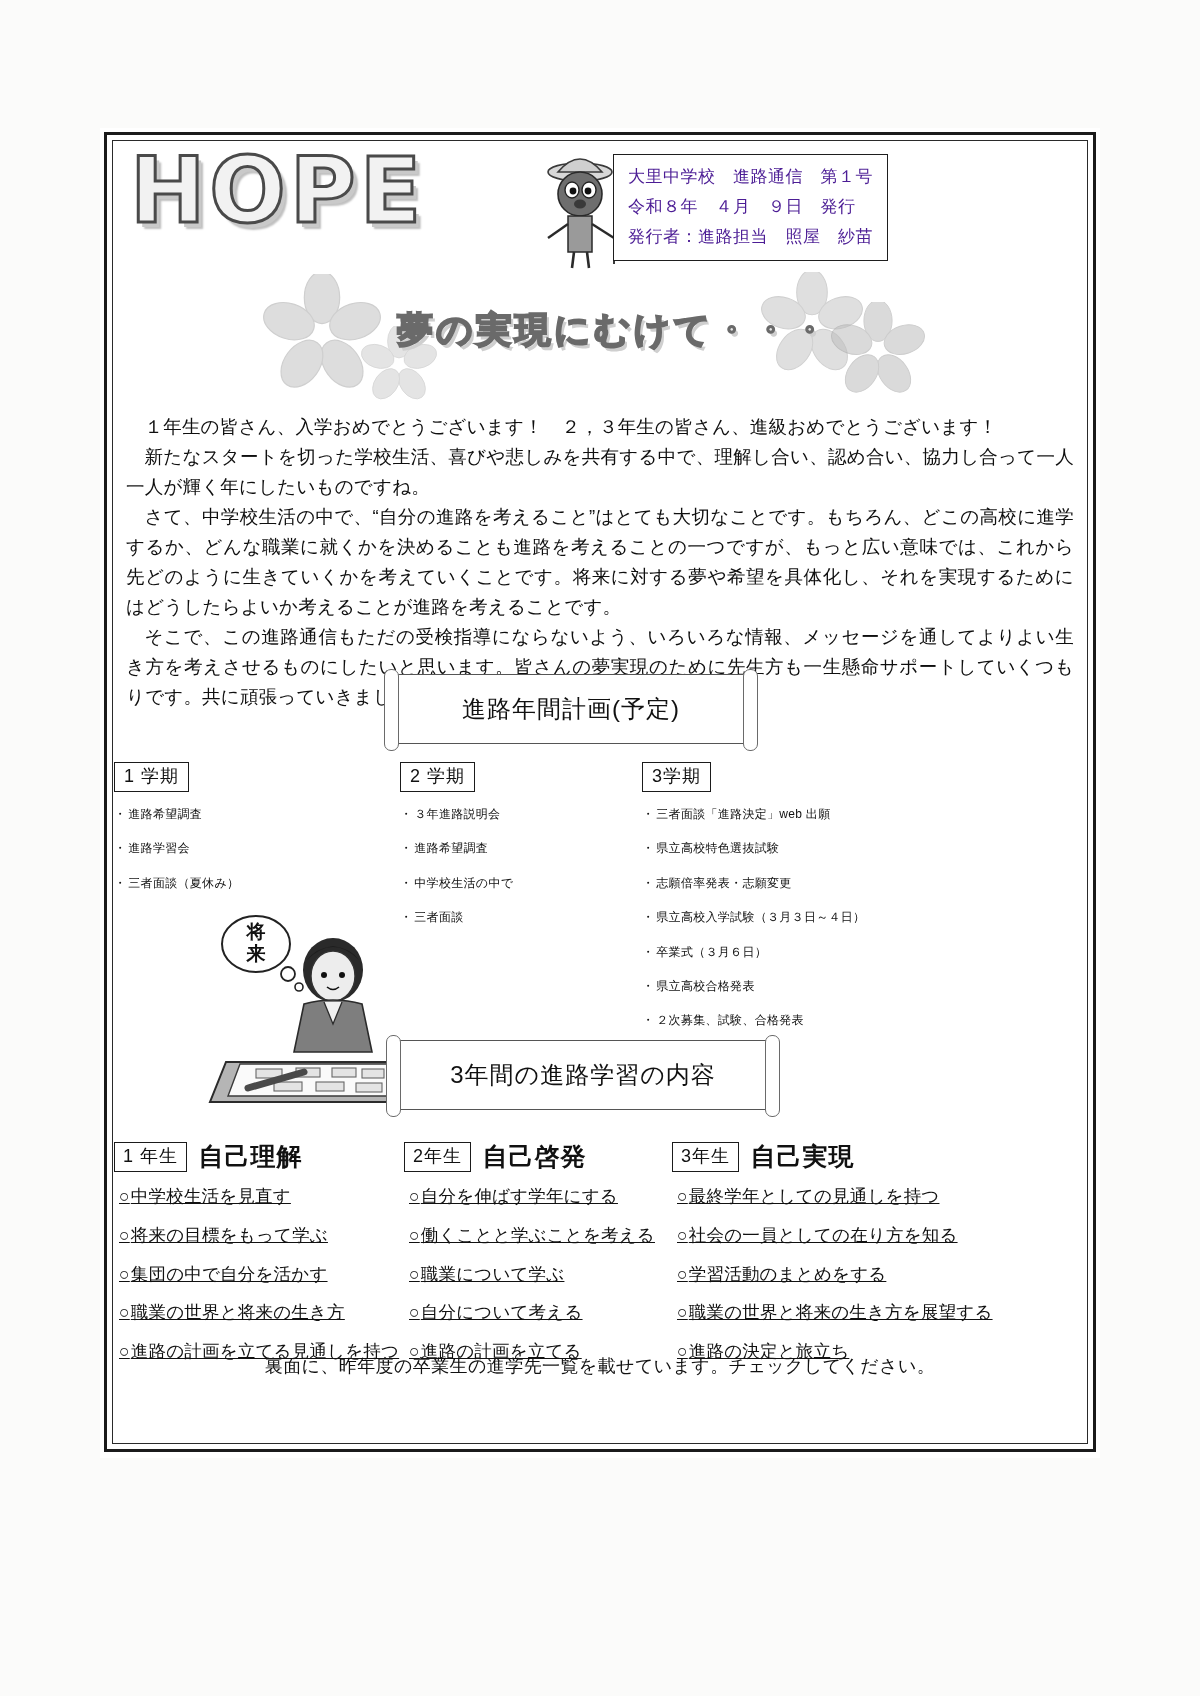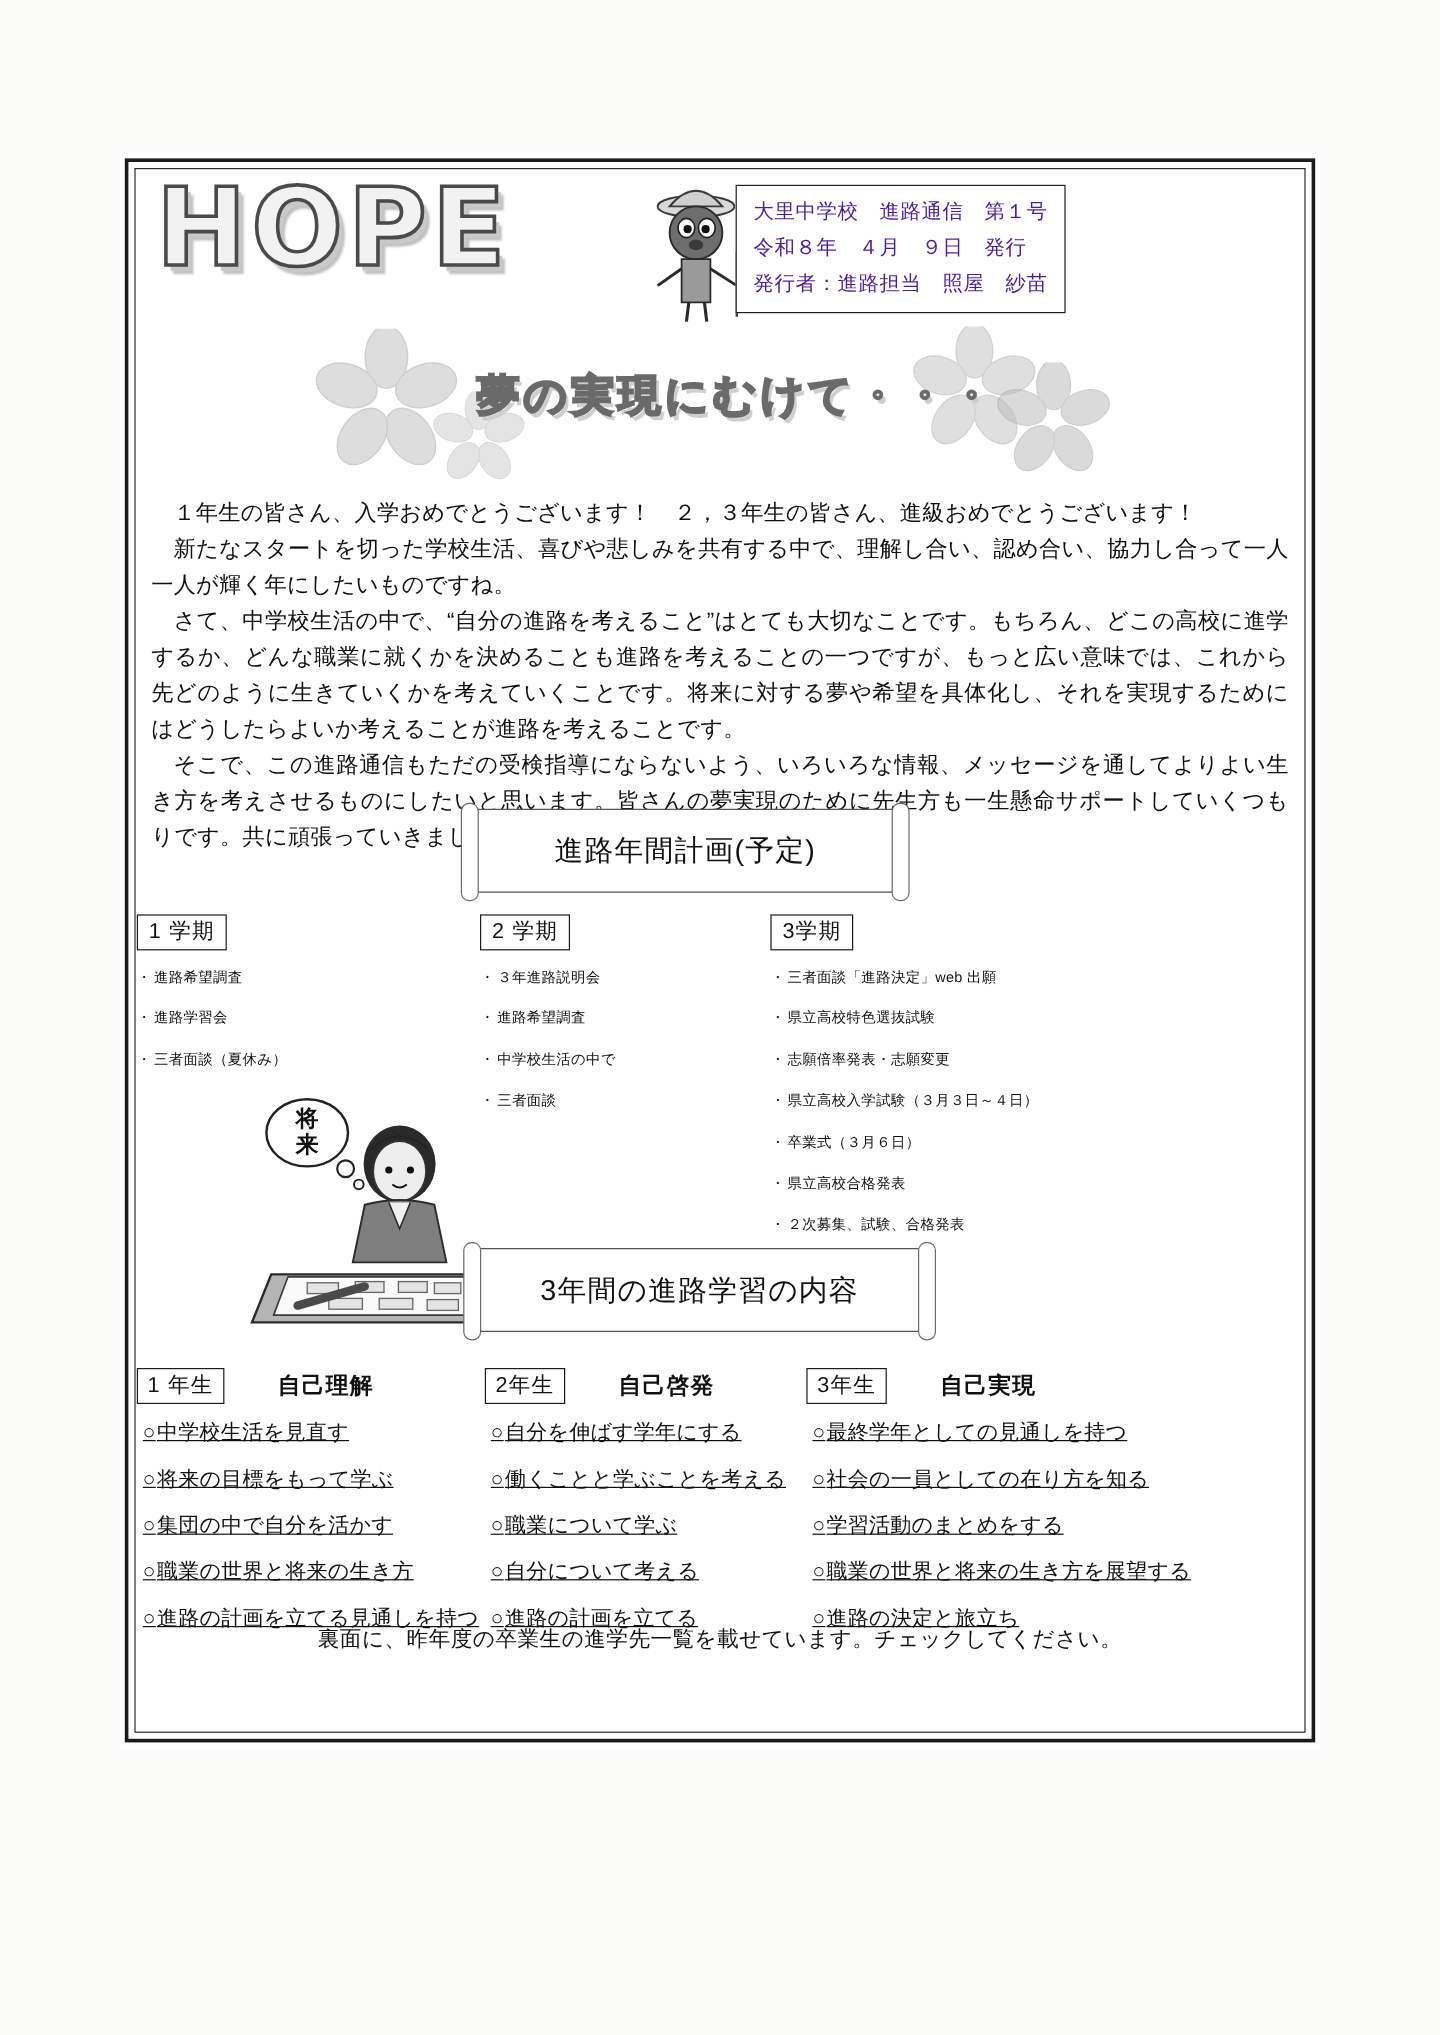--- a/index.html
+++ b/index.html
@@ -155,22 +155,22 @@
   .grade-badge{
     display:inline-block;
     border:1.3px solid #1b1b1b;
     padding:1px 8px 3px 8px;
     font-size:18px;
     letter-spacing:1px;
     vertical-align:middle;
   }
   .grade-theme{
     display:inline-block;
-    margin-left:40px;
-    font-size:19px;
+    margin-left:7px;
+    font-size:25px;
     font-weight:bold;
     letter-spacing:1px;
     vertical-align:middle;
   }
   .grade-list{list-style:none;margin:5px;padding:0;text-decoration:underline;}
   .grade-list li{
     font-size:17.5px;
     line-height:1.3;
     margin-bottom:16px;
     letter-spacing:.2px;

